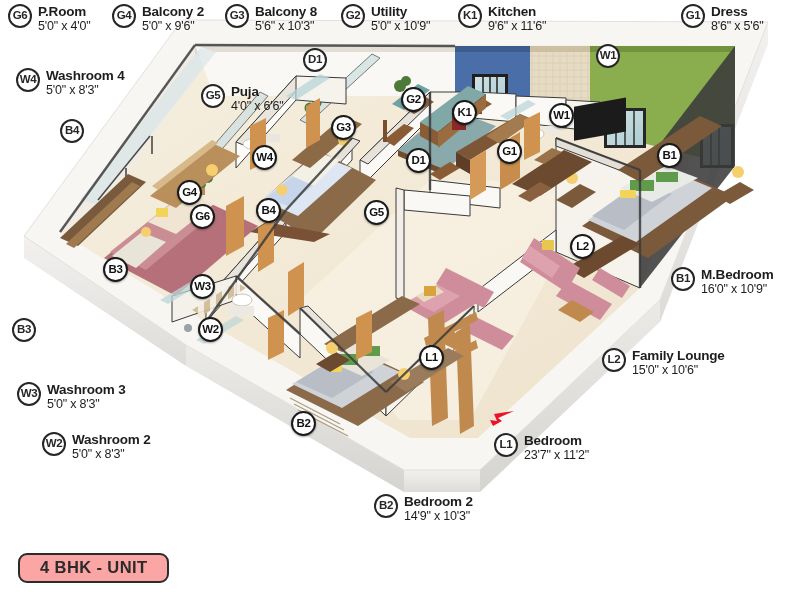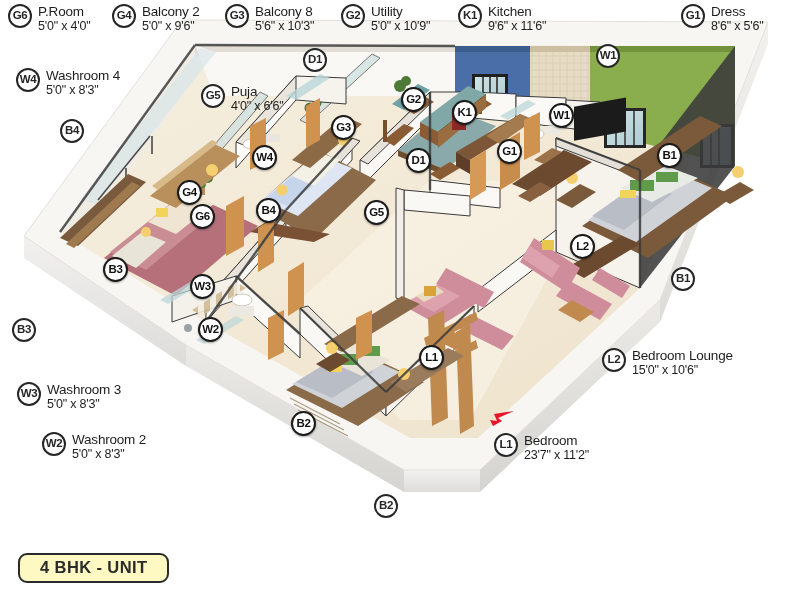--- a/index.html
+++ b/index.html
@@ -33,21 +33,21 @@
     background:#ffffff;
     color:#262626;
     font-size:11.5px;
     font-weight:bold;
     line-height:19px;
     text-align:center;
     letter-spacing:-0.3px;
     box-sizing:border-box;
   }
   .callout .txt{display:flex;flex-direction:column;line-height:1.12;padding-top:0px;}
-  .callout .rname{font-size:13.5px;color:#1d1d1d;font-weight:400;letter-spacing:-0.2px;}
+  .callout .rname{font-size:13.5px;color:#1d1d1d;font-weight:700;letter-spacing:-0.2px;}
   .callout .rdim{font-size:12.5px;color:#1d1d1d;font-weight:400;letter-spacing:-0.2px;}
 
   
   .pin{
     position:absolute;
     width:25px;height:25px;
     border-radius:50%;
     background:#ffffff;
     border:2.6px solid #1a1a1a;
     color:#111111;
@@ -64,21 +64,21 @@
   #legend{position:absolute;left:18px;top:553px;}
   #legend-box{
     display:inline-block;
     border:2.6px solid #2b2b2b;
     border-radius:9px;
     padding:3px 20px 4px 20px;
     font-size:16.5px;
     font-weight:bold;
     color:#2b2b2b;
     letter-spacing:0.4px;
-    background:#fef9c3;
+    background:#fca5a5;
   }
   #legend-area{
     margin-top:3px;
     margin-left:-14px;
     font-size:12.5px;
     font-weight:bold;
     color:#1d1d1d;
     letter-spacing:-0.1px;
   }
 
@@ -521,30 +521,34 @@
   <div class="callout" style="left:201px;top:84px;">
     <div class="badge">G5</div>
     <div class="txt ctr">
         <span class="rname">Puja</span>
         <span class="rdim">4'0" x 6'6"</span>
       </div>
   </div>
 
   <div class="callout" style="left:671px;top:267px;">
     <div class="badge">B1</div>
+    <div class="txt ctr">
+        <span class="rname">M.Bedroom</span>
+        <span class="rdim">16'0" x 10'9"</span>
+      </div>
   </div>
 
   <div class="callout" style="left:12px;top:318px;">
     <div class="badge">B3</div>
   </div>
 
   <div class="callout" style="left:602px;top:348px;">
     <div class="badge">L2</div>
     <div class="txt ctr">
-        <span class="rname">Bedroom Lounge</span>
+        <span class="rname">Family Lounge</span>
         <span class="rdim">15'0" x 10'6"</span>
       </div>
   </div>
 
   <div class="callout" style="left:17px;top:382px;">
     <div class="badge">W3</div>
     <div class="txt ctr">
         <span class="rname">Washroom 3</span>
         <span class="rdim">5'0" x 8'3"</span>
       </div>
@@ -561,20 +565,24 @@
   <div class="callout" style="left:494px;top:433px;">
     <div class="badge">L1</div>
     <div class="txt ctr">
         <span class="rname">Bedroom</span>
         <span class="rdim">23'7" x 11'2"</span>
       </div>
   </div>
 
   <div class="callout" style="left:374px;top:494px;">
     <div class="badge">B2</div>
+    <div class="txt ctr">
+        <span class="rname">Bedroom 2</span>
+        <span class="rdim">14'9" x 10'3"</span>
+      </div>
   </div>
 
   <svg id="entry-arrow" viewBox="0 0 26 20">
     <polygon points="25,2 9,9 13,12 4,17 1,11 8,12 5,5" fill="#e8142a"></polygon>
   </svg>
 
   <div id="legend">
     <div id="legend-box">4 BHK - UNIT</div>
   </div>
 

